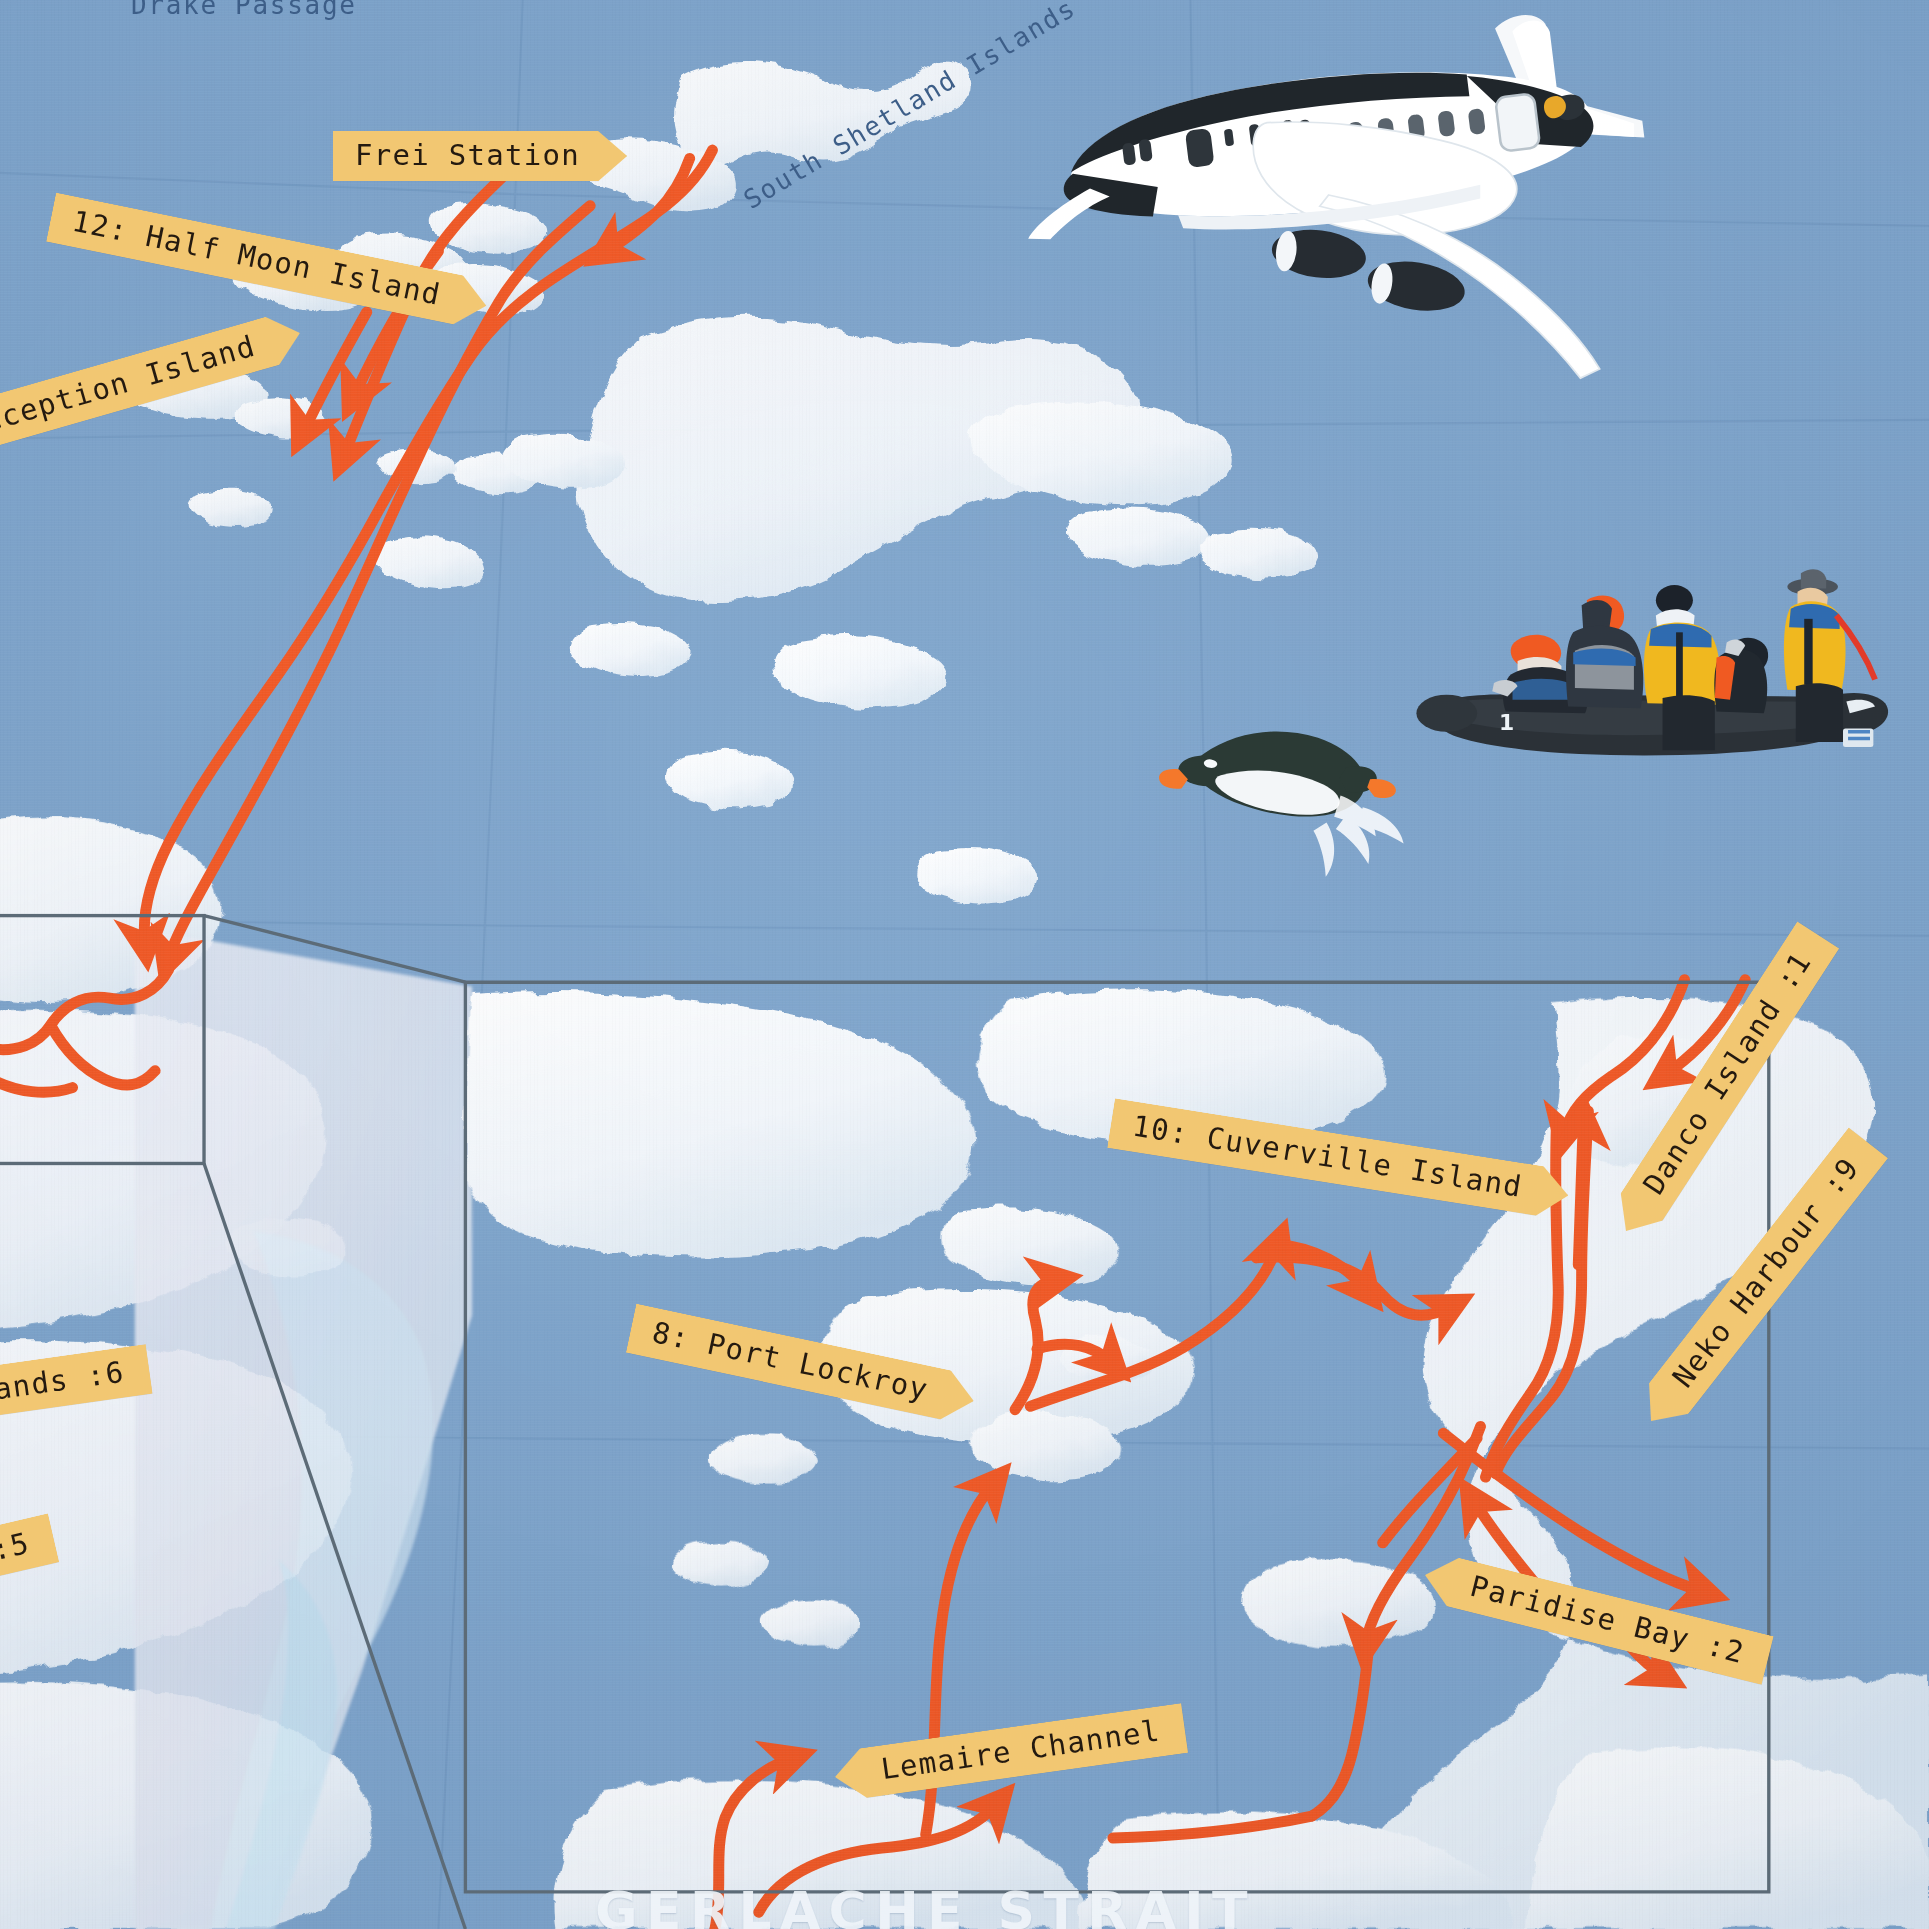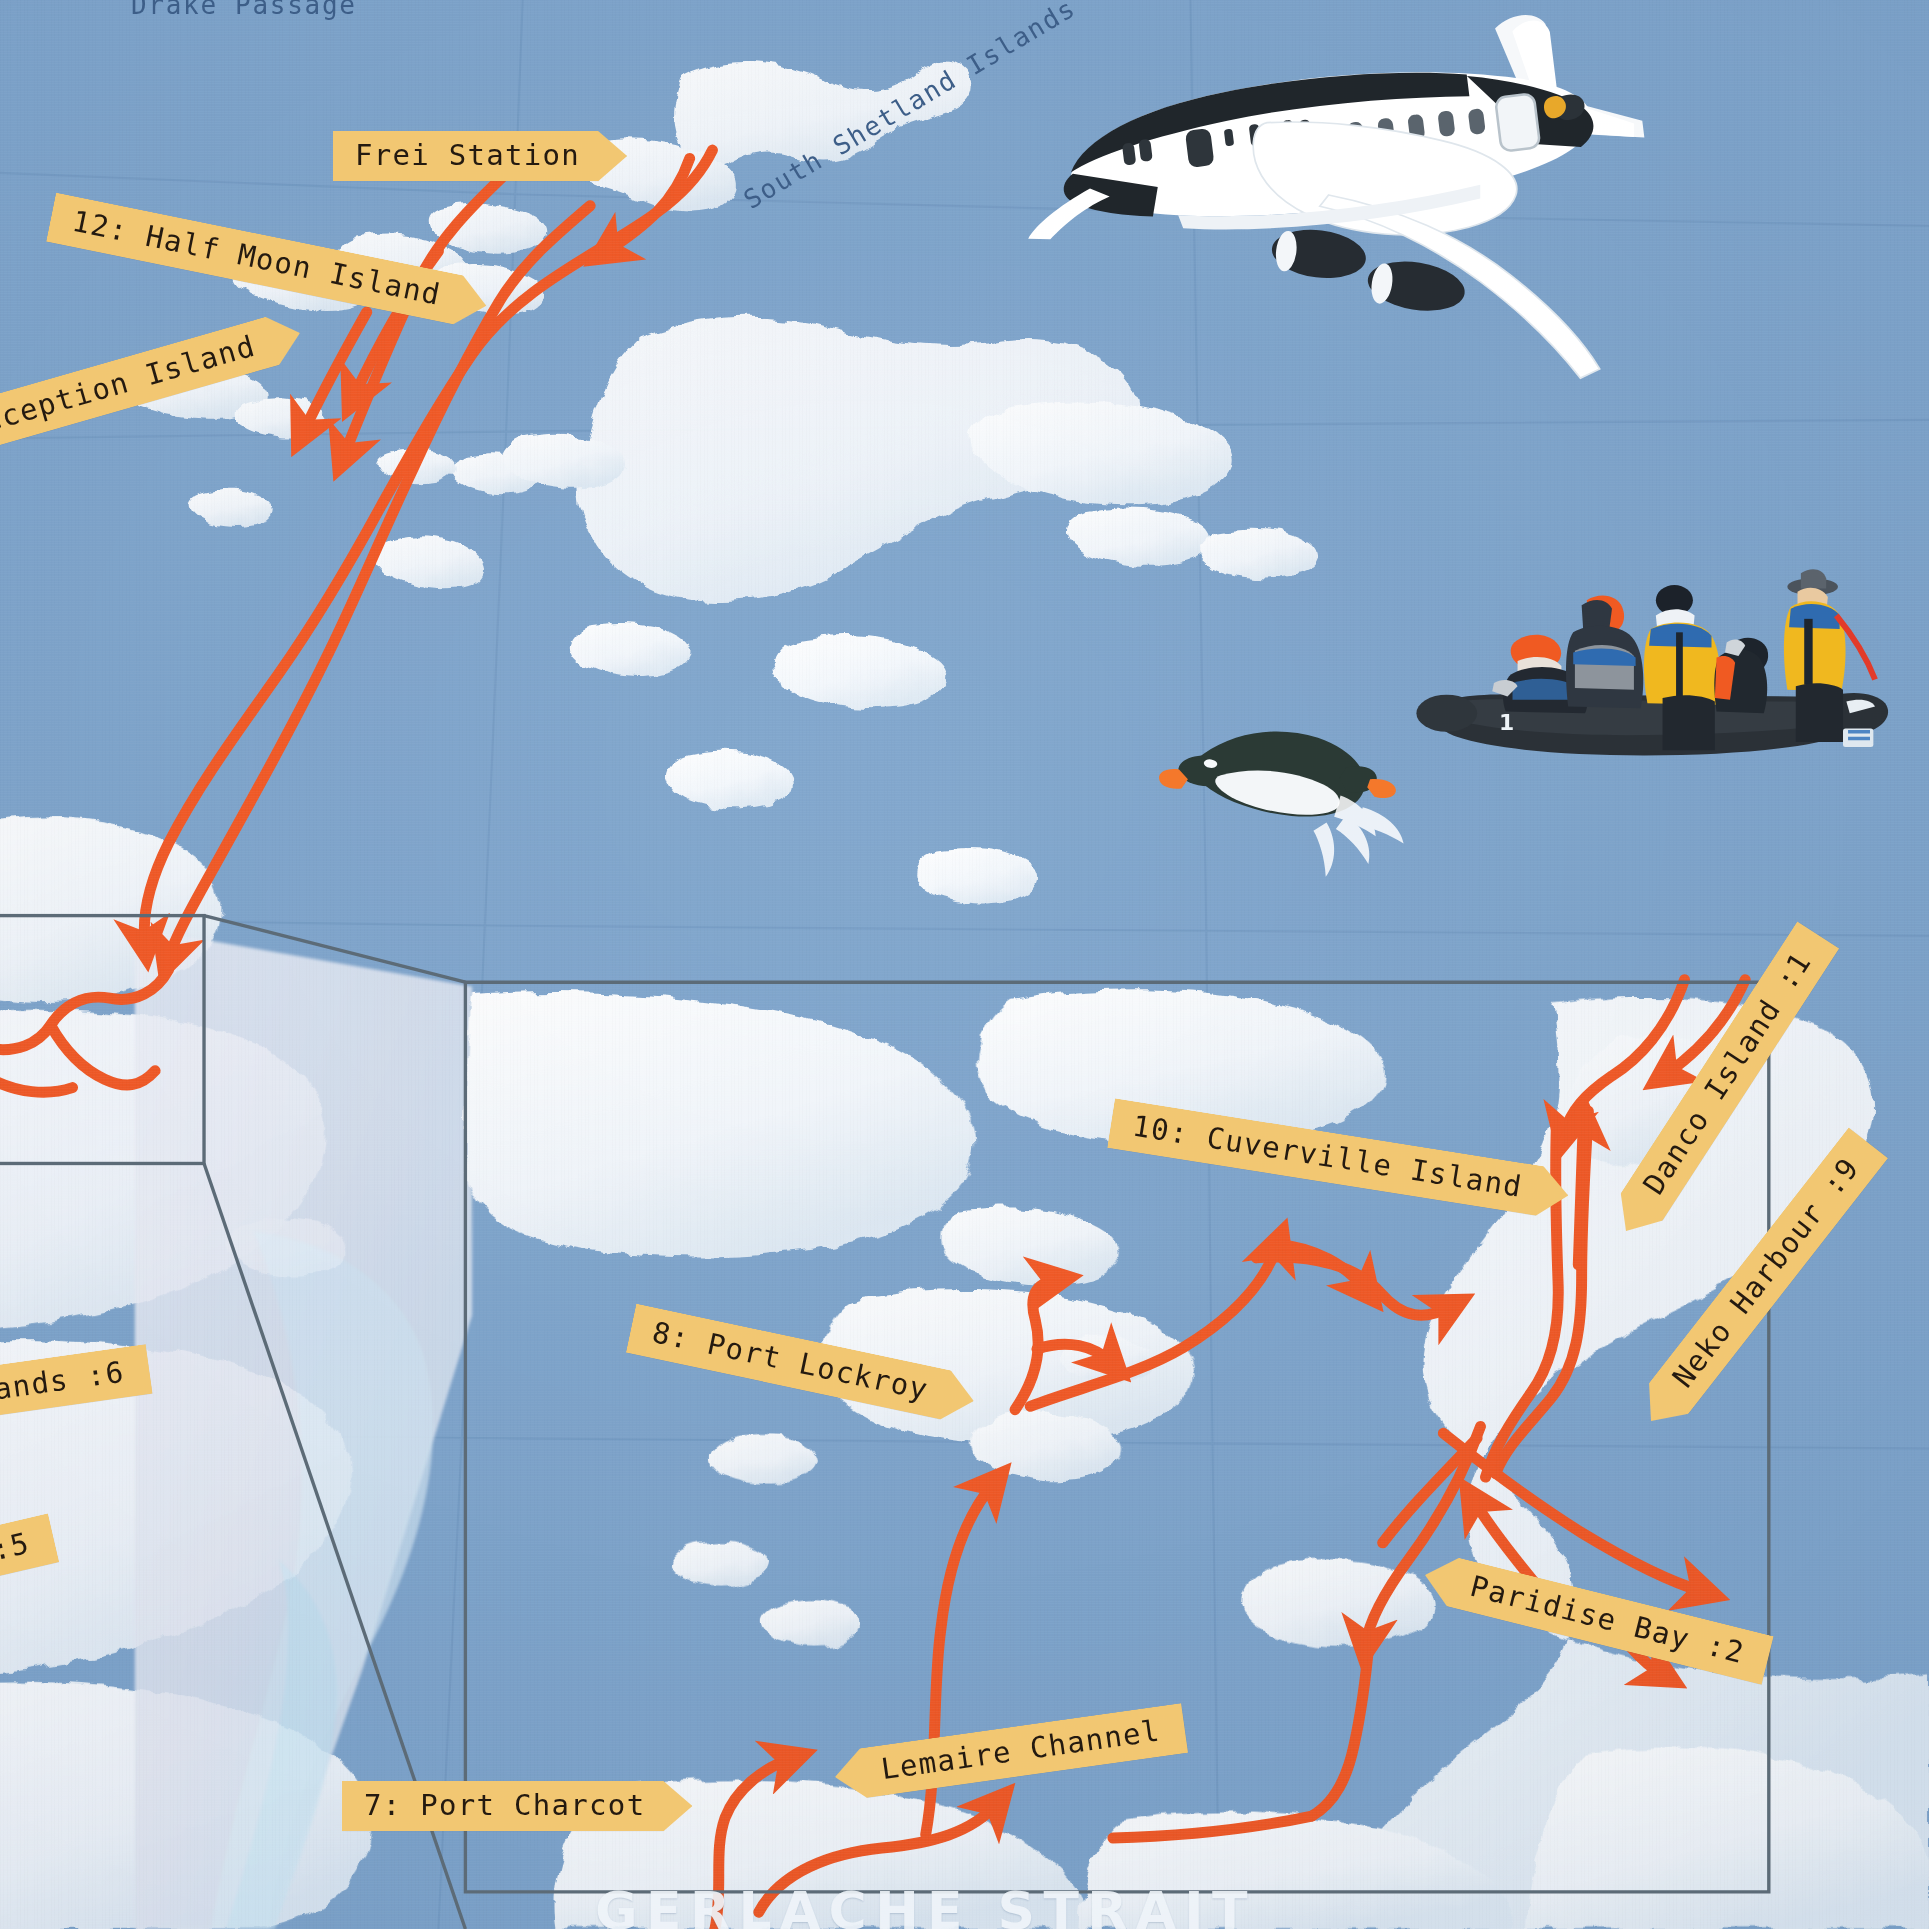--- a/index.html
+++ b/index.html
@@ -451,21 +451,20 @@
   <div class="ribbon tip-r" style="left:333px; top:131px;">Frei Station</div>
 
   <div class="ribbon tip-r" style="left:51px; top:192px; transform:rotate(11.5deg);">12: Half Moon Island</div>
 
   <div class="ribbon tip-r" style="left:-91px; top:420px; transform:rotate(-16deg);">: Deception Island</div>
 
   <div class="ribbon tip-l" style="left:-108px; top:1380px; transform:rotate(-8deg);">Islands :6</div>
 
   <div class="ribbon tip-l" style="left:-108px; top:1550px; transform:rotate(-13deg);">nd :5</div>
 
-  <div class="ribbon tip-r" style="left:342px; top:1781px;">7: Port Charcot</div>
 
   <div class="ribbon tip-l" style="left:835px; top:1752px; transform:rotate(-8deg);">Lemaire Channel</div>
 
   <div class="ribbon tip-r" style="left:631px; top:1303px; transform:rotate(12deg);">8: Port Lockroy</div>
 
   <div class="ribbon tip-r" style="left:1111px; top:1098px; transform:rotate(9deg);">10: Cuverville Island</div>
 
   <div class="ribbon tip-l" style="left:1626px; top:1206px; transform:rotate(-57deg); transform-origin:left center;">Danco Island :1</div>
 
   <div class="ribbon tip-l" style="left:1651px; top:1396px; transform:rotate(-52deg); transform-origin:left center;">Neko Harbour :9</div>

